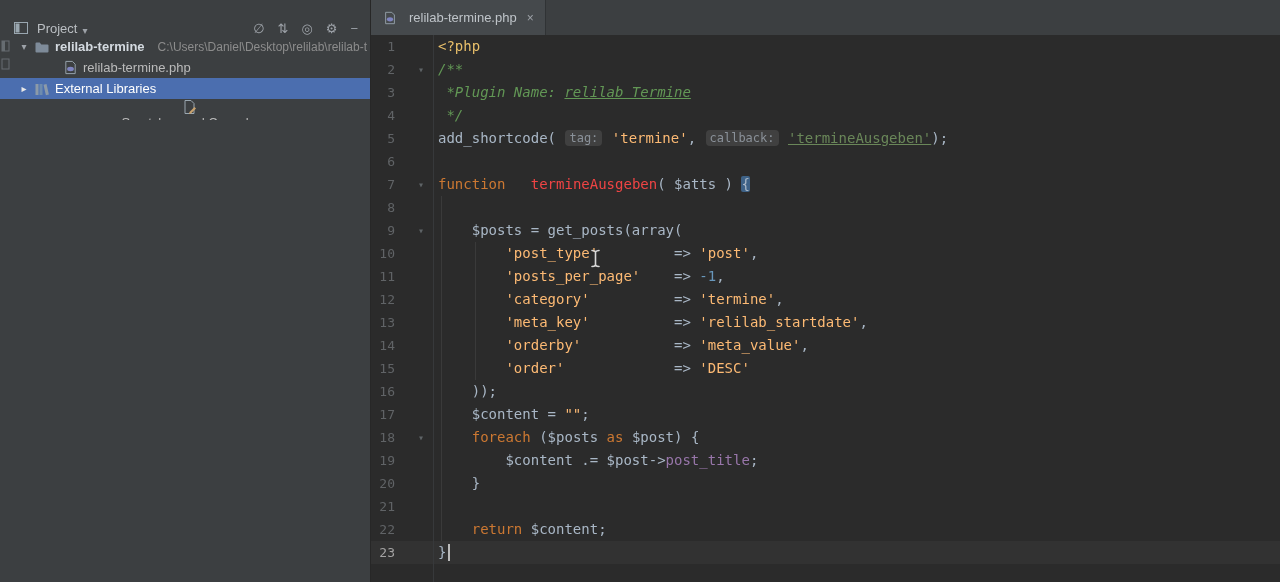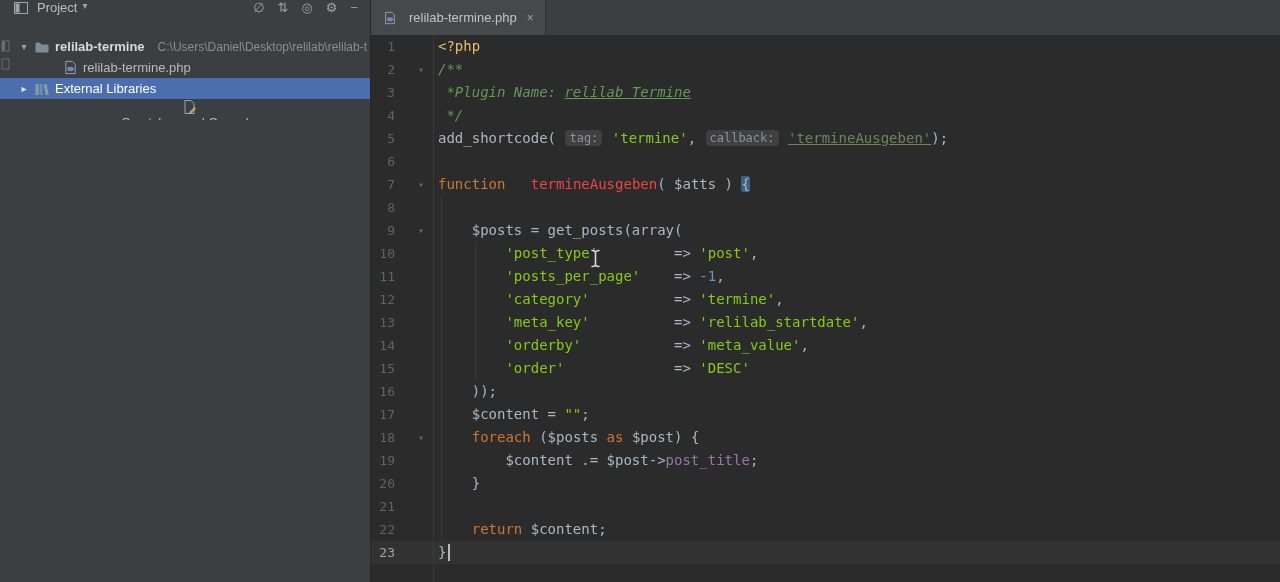--- a/index.html
+++ b/index.html
@@ -3,21 +3,21 @@
 <meta charset="utf-8">
 <style>
   html,body{margin:0;padding:0;background:#2b2b2b;}
   *{box-sizing:border-box;}
   .app{position:relative;width:1280px;height:582px;overflow:hidden;
        font-family:"Liberation Sans",sans-serif;display:flex;background:#2b2b2b;}
 
   
   .left{width:371px;flex:none;background:#3c3f41;border-right:1px solid #272727;
         position:relative;overflow:hidden;}
-  .panel-header{height:36px;display:flex;align-items:flex-start;padding-left:13px;color:#bbbfc3;font-size:13px;}
+  .panel-header{height:36px;display:flex;align-items:flex-end;padding-left:13px;color:#bbbfc3;font-size:13px;}
   .panel-header .icon{margin-right:8px;display:inline-flex;}
   .hdr-chev{margin-left:5px;font-size:10px;color:#9da2a8;}
   .hdr-icons{margin-left:auto;display:flex;gap:13px;padding-right:12px;color:#9da2a8;font-size:13px;}
   .hdr-icons span{cursor:default;}
   .stripe-mini{position:absolute;left:1px;opacity:.55;}
 
   .tree-row{height:21px;display:flex;align-items:center;font-size:13px;color:#bbbbbb;
             white-space:nowrap;overflow:hidden;width:100%;}
   .tree-row.selected{background:#4B6EAF;color:#ffffff;}
   .chev{display:inline-block;width:20px;text-align:center;font-size:10px;color:#9da2a8;flex:none;}
@@ -41,21 +41,21 @@
   .eline{display:flex;height:23px;line-height:23px;width:100%;}
   .eline.caret-line{background:#323232;}
   .gutter{width:63px;flex:none;position:relative;color:#606366;font-size:13px;}
   .caret-line .lnum{color:#a4a3a3;text-align:right;}
   .lnum{display:inline-block;width:24px;text-align:right;}
   .fold{position:absolute;left:47px;top:0;font-size:10px;color:#5f6467;}
   .code{white-space:pre;padding-left:4px;}
 
   .tk-tag{color:#E8BF6A;}
   .tk-k{color:#CC7832;}
-  .tk-s{color:#84cc16;}
+  .tk-s{color:#fdba74;}
   .tk-su{color:#6A8759;text-decoration:underline;}
   .tk-c{color:#629755;font-style:italic;}
   .tk-cu{color:#629755;font-style:italic;text-decoration:underline;}
   .tk-d{color:#A9B7C6;}
   .tk-n{color:#6897BB;}
   .tk-f{color:#ef4444;}
   .tk-v{color:#9876AA;}
   .tk-bh{color:#A9B7C6;background:#3E6287;border-radius:2px;}
   .tk-in{display:inline-block;background:#404040;color:#8a9199;border-radius:4px;
          font-size:12px;line-height:16px;padding:0 4px;margin:0 1px;vertical-align:1px;}

